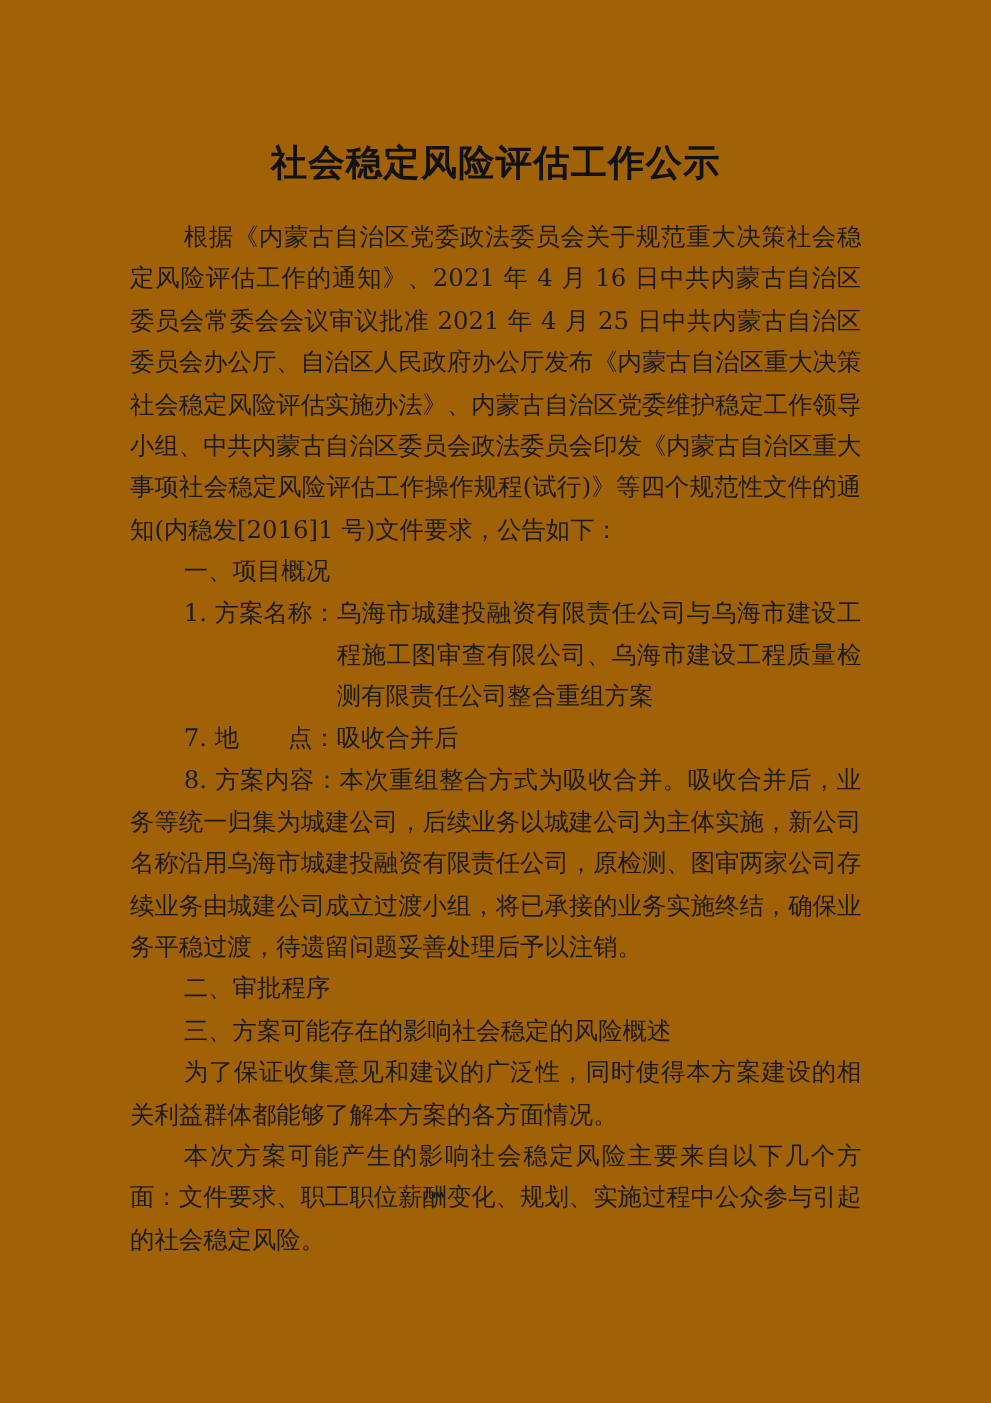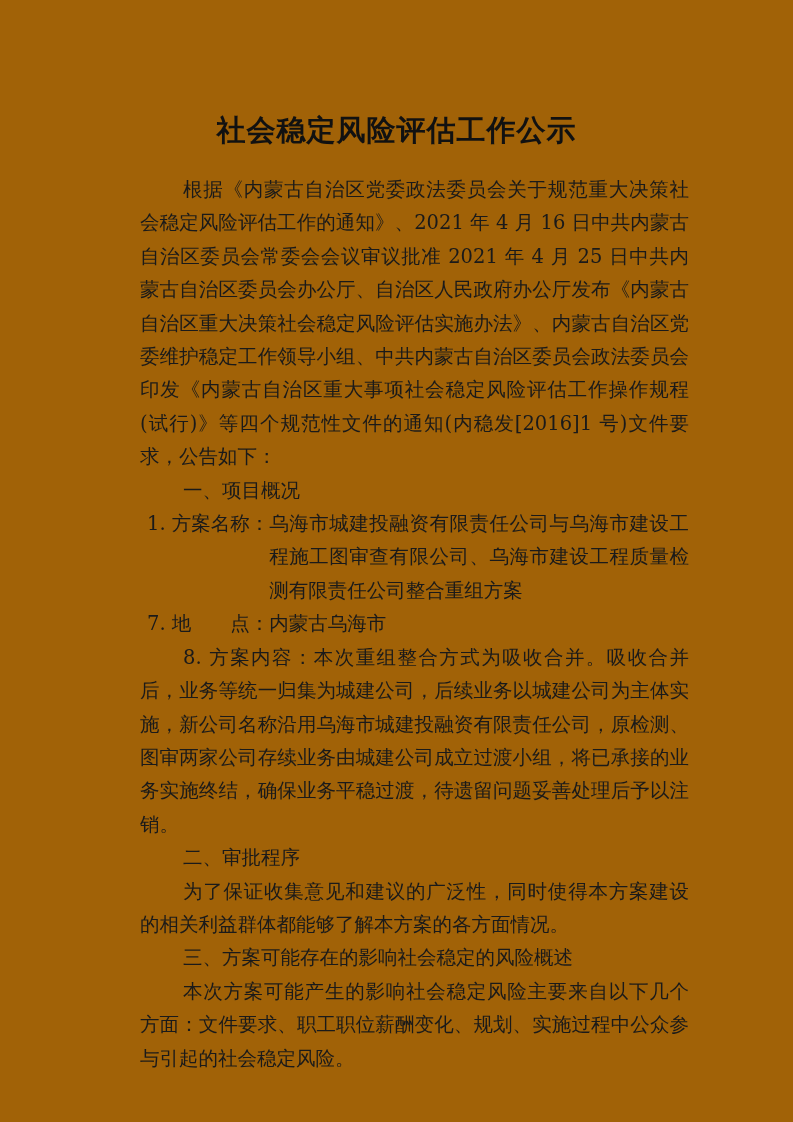--- a/index.html
+++ b/index.html
@@ -23,21 +23,21 @@
     letter-spacing: 1px;
     margin-bottom: 20px;
     color: #111111;
   }
   .para {
     font-size: 19.5px;
     line-height: 33.4px;
     text-align: justify;
     color: #1a1a1a;
   }
-  .indent { text-indent: 43px; margin-left: 36px; }
+  .indent { text-indent: 43px; }
   .hang-item {
     display: flex;
     padding-left: 43px;
     font-size: 19.5px;
     line-height: 33.4px;
     color: #1a1a1a;
   }
   .hang-label { white-space: pre; flex: 0 0 auto; text-align: center; }
   .hang-value { flex: 1 1 auto; text-align: justify; }
 </style>
@@ -52,26 +52,26 @@
 
   <p class="para indent">一、项目概况</p>
 
   <div class="hang-item">
     <span class="hang-label">1. 方案名称：</span>
     <span class="hang-value">乌海市城建投融资有限责任公司与乌海市建设工程施工图审查有限公司、乌海市建设工程质量检测有限责任公司整合重组方案</span>
   </div>
 
   <div class="hang-item">
     <span class="hang-label">7. 地　　点：</span>
-    <span class="hang-value">内蒙古乌海市</span>
+    <span class="hang-value">吸收合并后</span>
   </div>
 
   <p class="para indent"><span>8. 方案内容：</span><span>本次重组整合方式为吸收合并。吸收合并后，业务等统一归集为城建公司，后续业务以城建公司为主体实施，新公司名称沿用乌海市城建投融资有限责任公司，原检测、图审两家公司存续业务由城建公司成立过渡小组，将已承接的业务实施终结，确保业务平稳过渡，待遗留问题妥善处理后予以注销。</span></p>
 
   <p class="para indent">二、审批程序</p>
 
+  <p class="para indent">三、方案可能存在的影响社会稳定的风险概述</p>
+
   <p class="para indent">为了保证收集意见和建议的广泛性，同时使得本方案建设的相关利益群体都能够了解本方案的各方面情况。</p>
-
-  <p class="para indent">三、方案可能存在的影响社会稳定的风险概述</p>
 
   <p class="para indent">本次方案可能产生的影响社会稳定风险主要来自以下几个方面：文件要求、职工职位薪酬变化、规划、实施过程中公众参与引起的社会稳定风险。</p>
 
 </div>
 
 </body></html>

